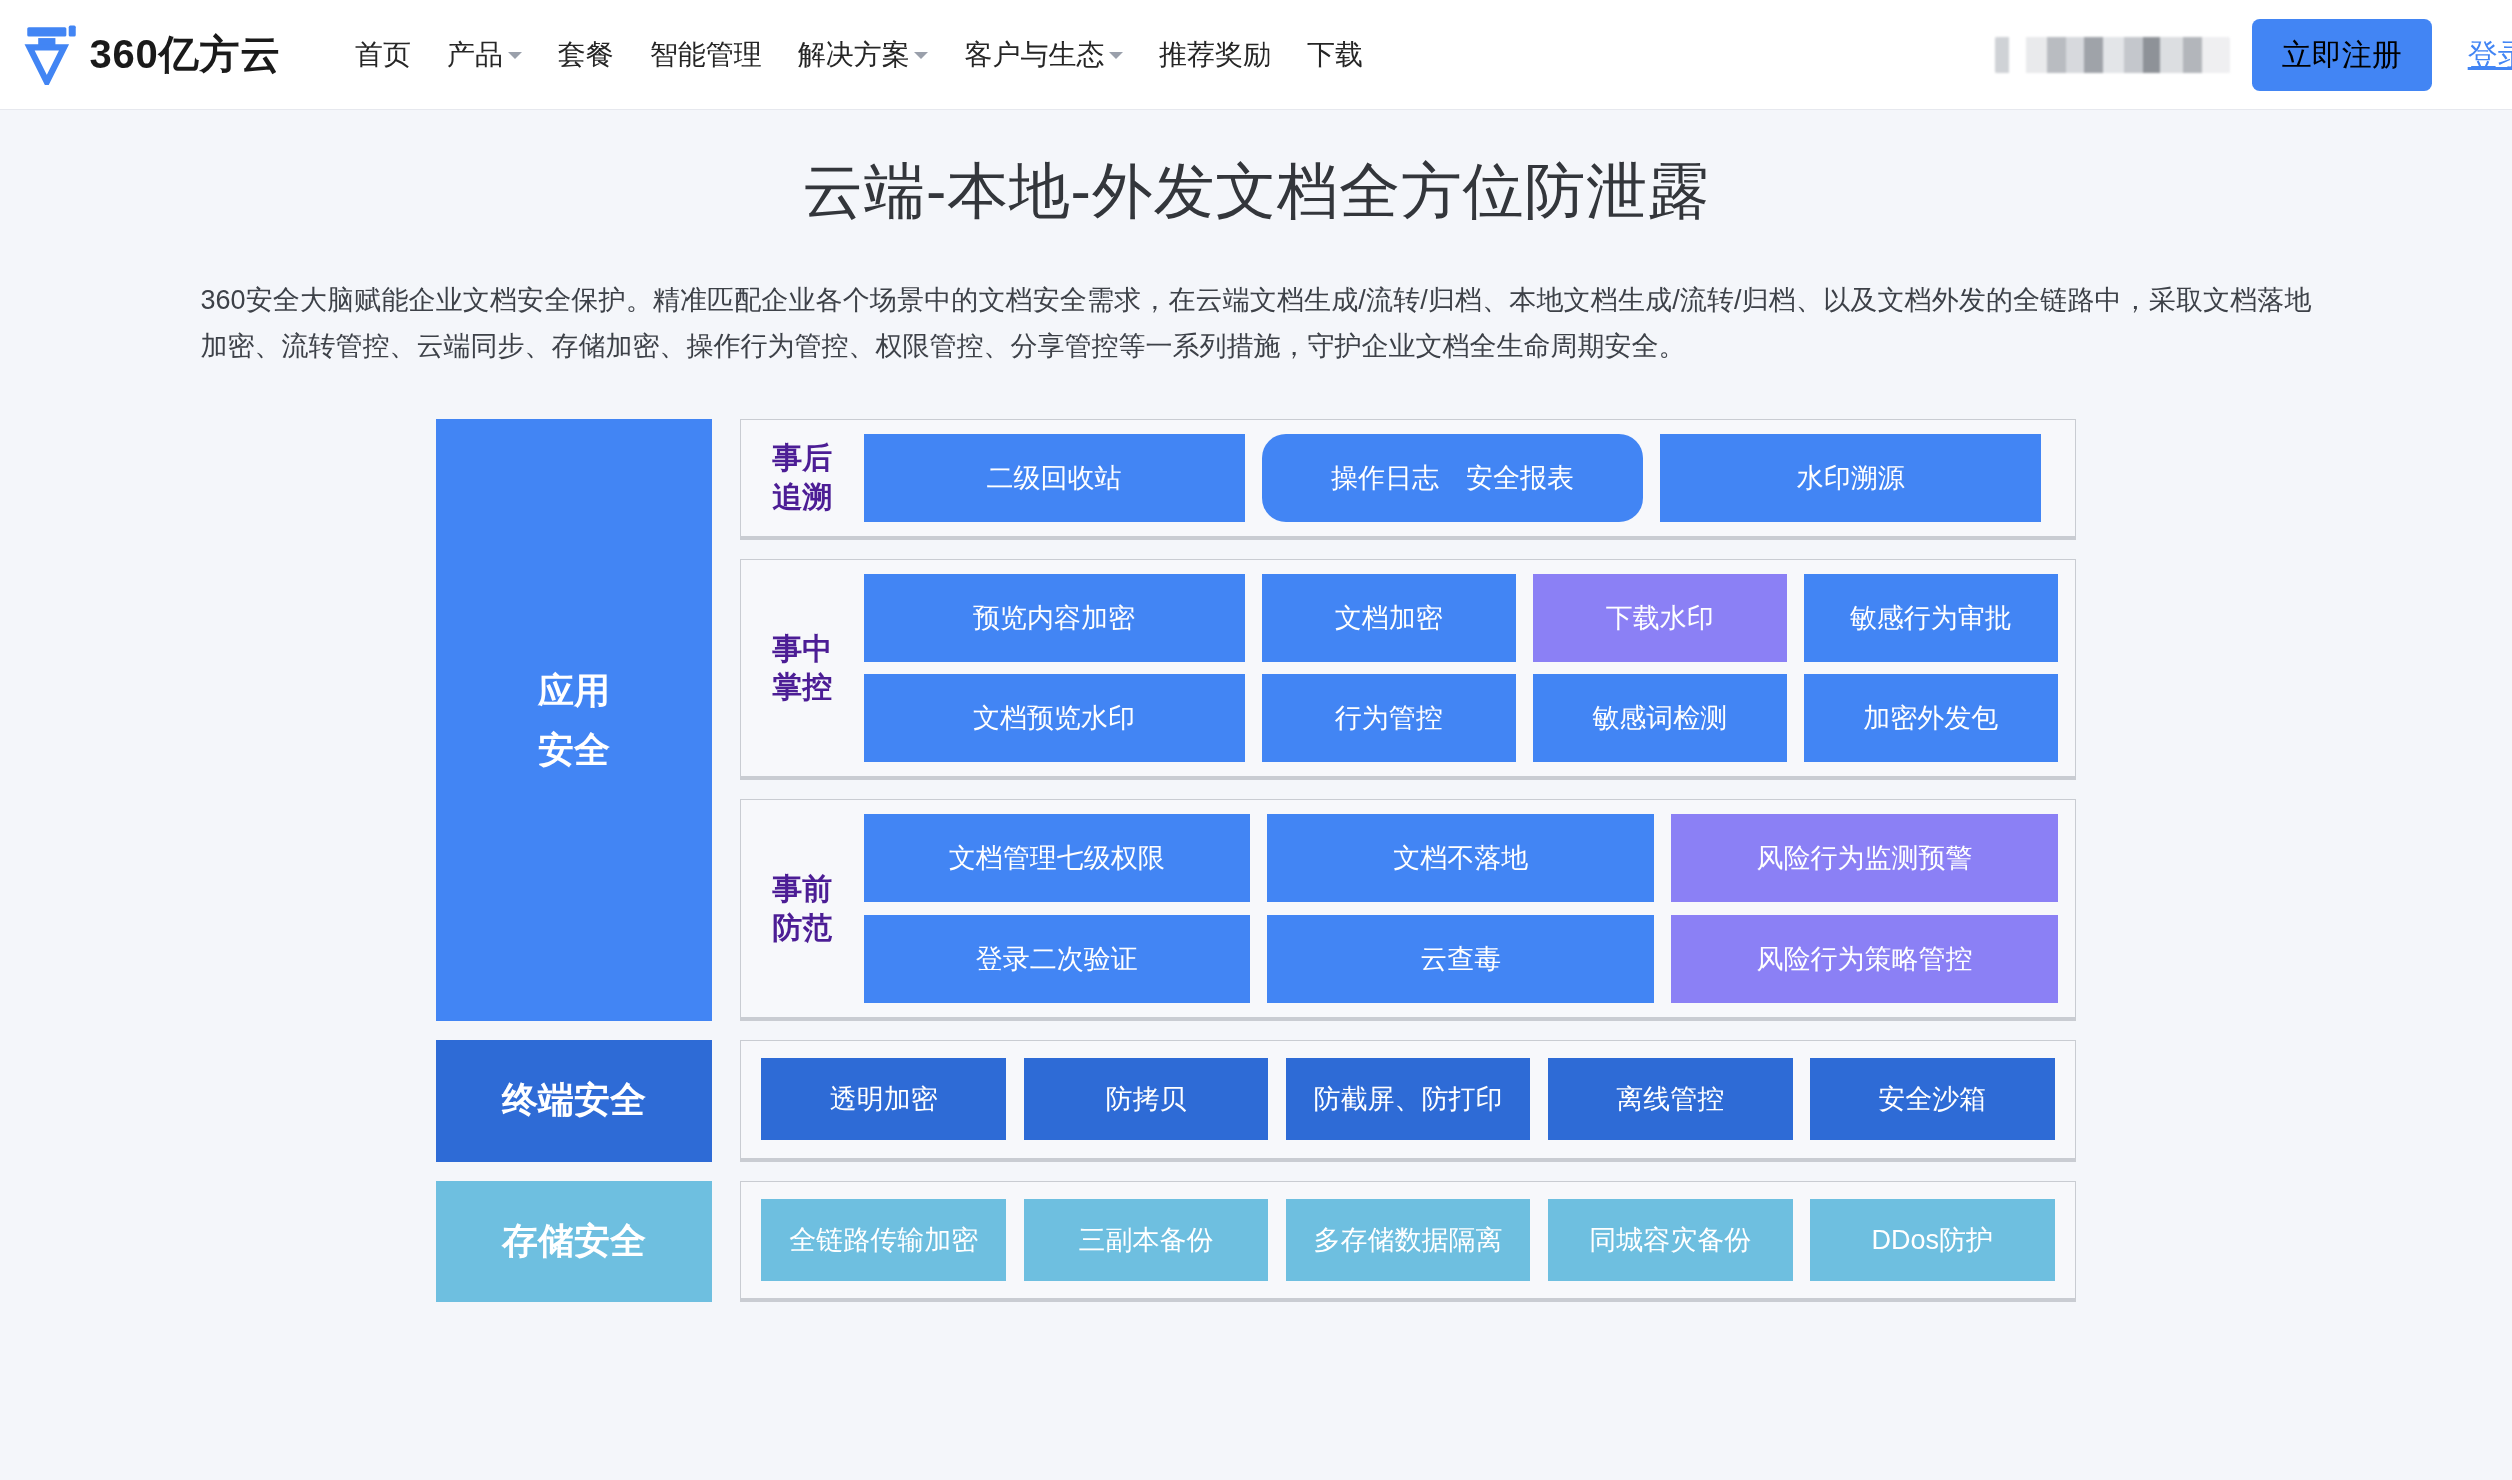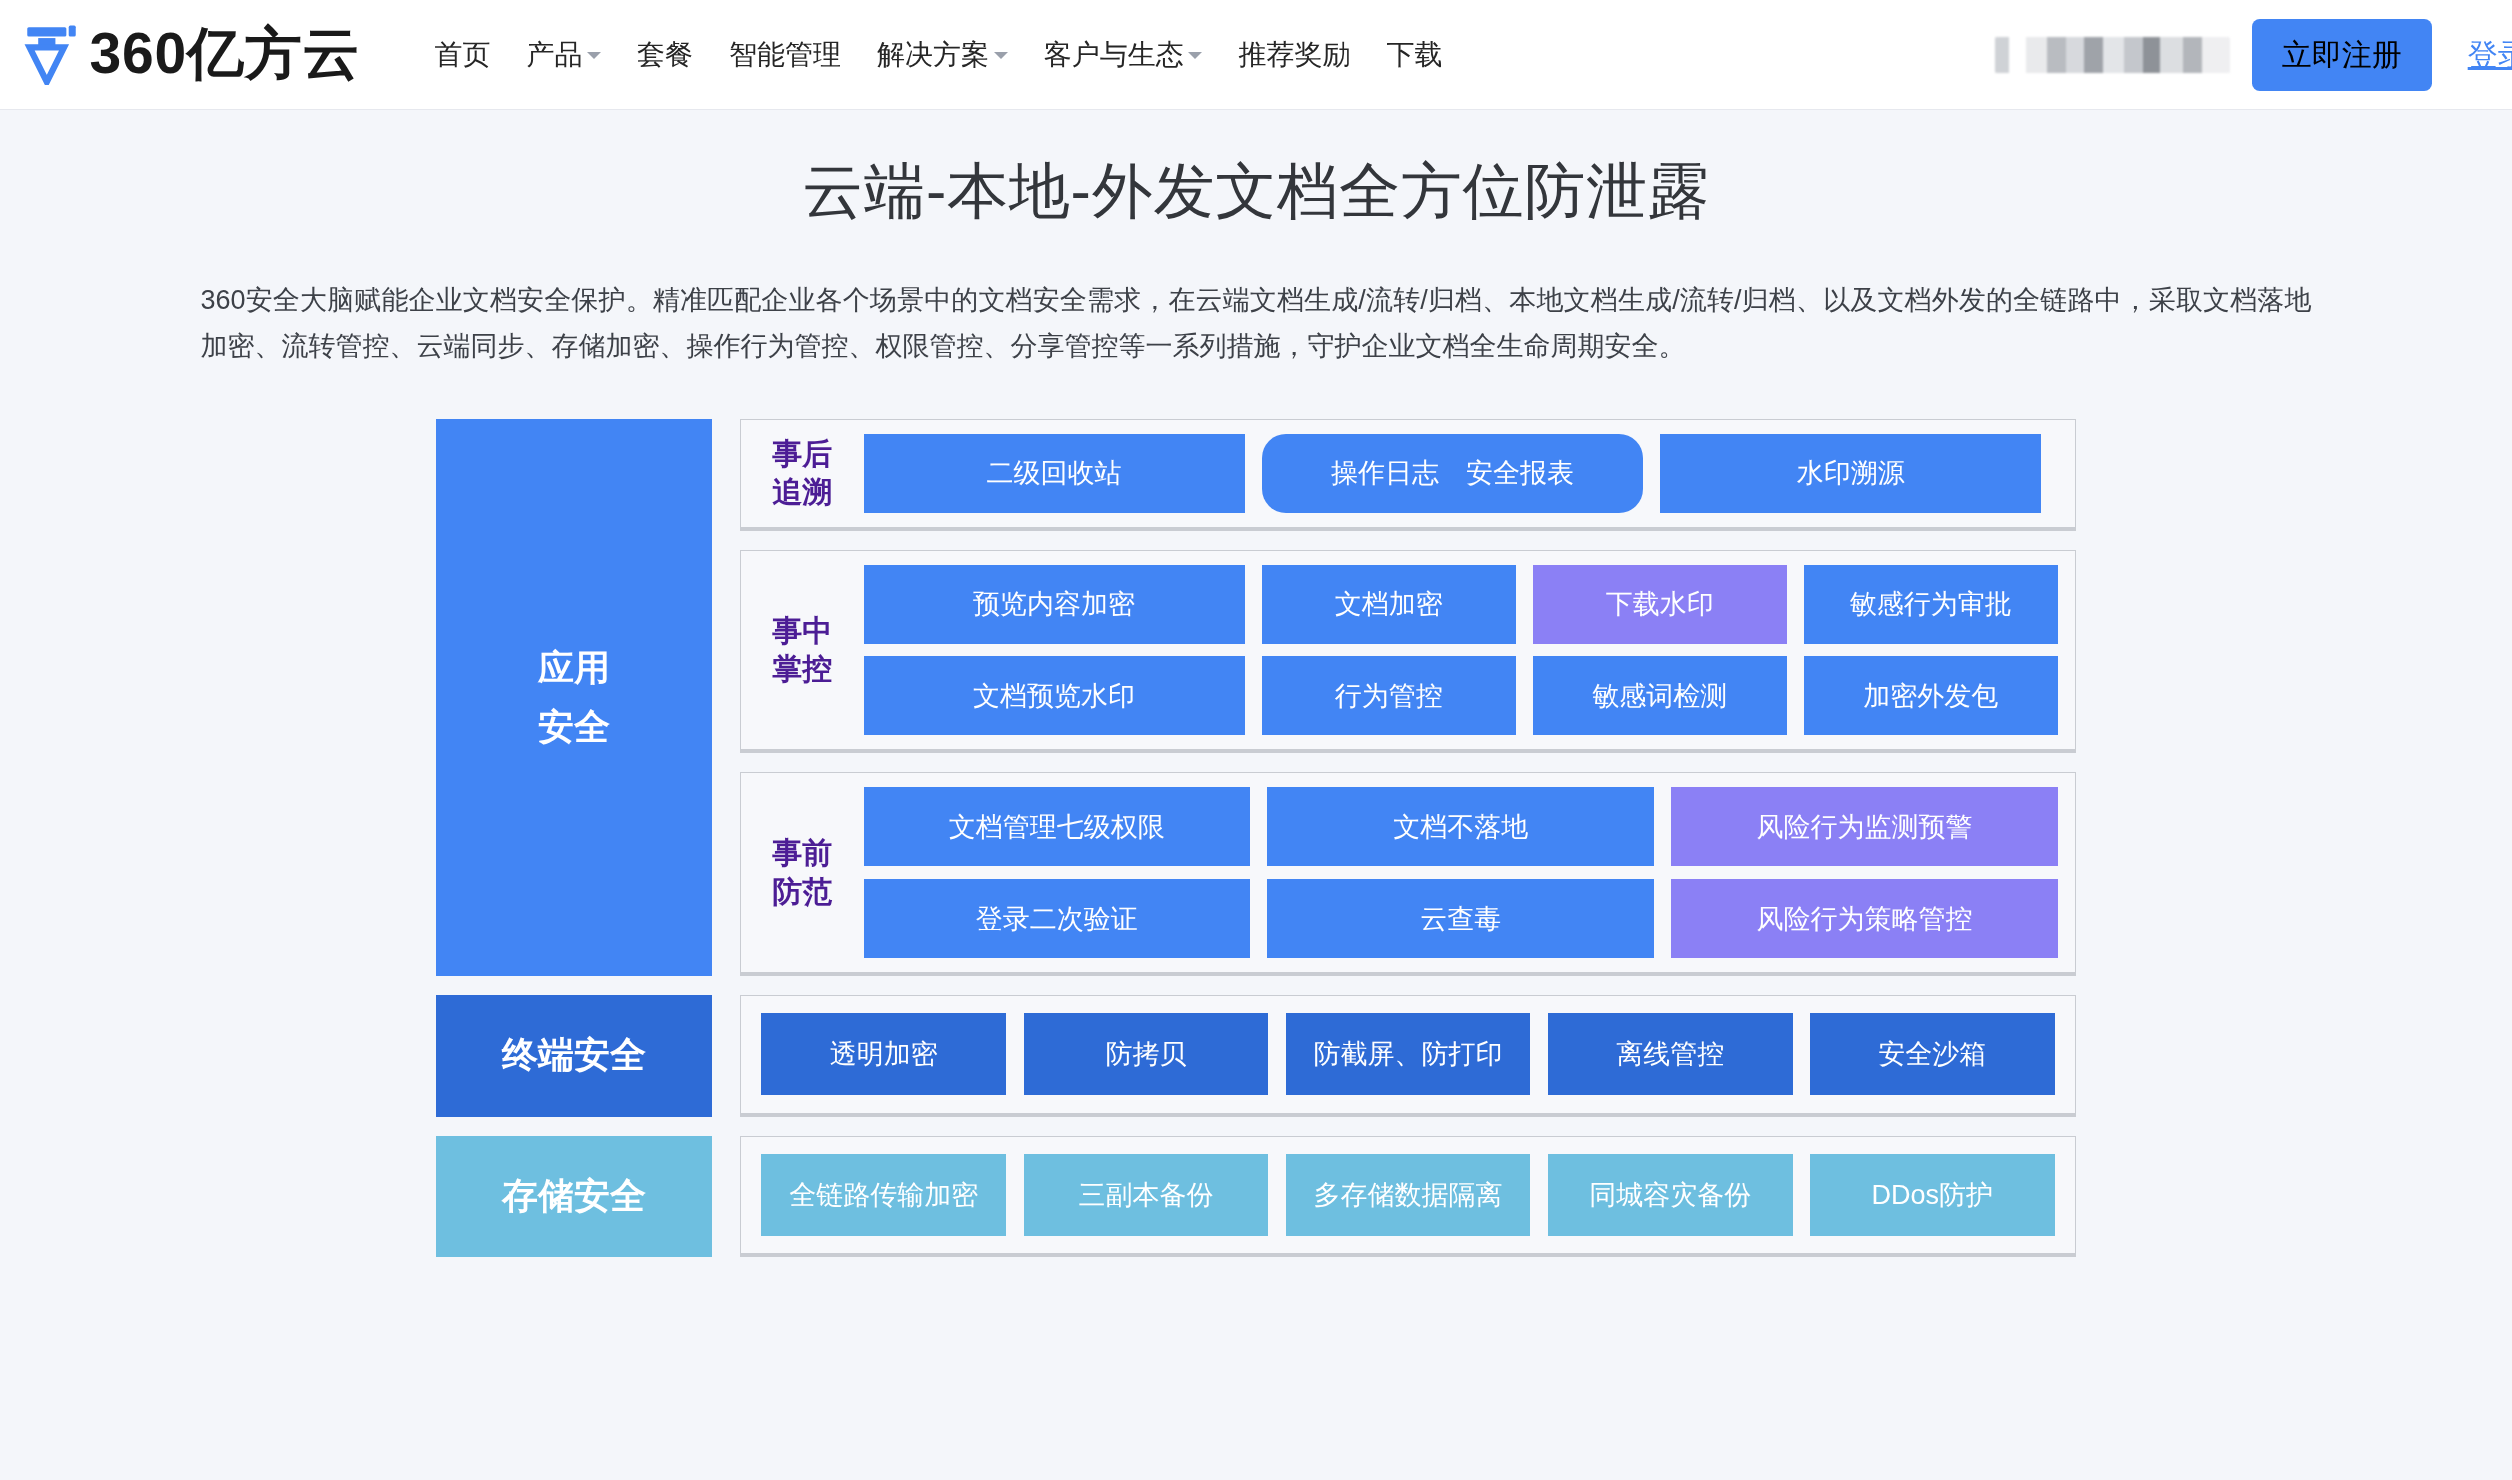--- a/index.html
+++ b/index.html
@@ -14,21 +14,21 @@
   .header {
     position: relative;
     width: 2512px; height: 110px;
     background: #ffffff;
     border-bottom: 0.8px solid #e6e8ee;
     display: flex; align-items: center;
   }
   .brand { display: flex; align-items: center; margin-left: 23.5px; }
   .brand-mark { width: 55px; height: 61px; flex: none; }
   .brand-text {
-    font-size: 57px; font-weight: 700; color: #1a1a1a;
+    font-size: 40px; font-weight: 700; color: #1a1a1a;
     margin-left: 11px; letter-spacing: 0.8px; white-space: nowrap;
   }
   .nav { display: flex; align-items: center; margin-left: 56px; }
   .nav-item {
     display: flex; align-items: baseline; gap: 4.7px;
     font-size: 28px; color: #262626; white-space: nowrap;
     padding: 0 18px; cursor: pointer;
   }
   .caret {
     display: inline-block; width: 0; height: 0;
@@ -105,21 +105,21 @@
   }
   .group-label {
     width: 88px; flex: none;
     font-size: 30px; font-weight: 700; line-height: 1.28;
     color: #4c1d95; text-align: center; margin-right: 17.3px;
   }
   .group-body { flex: 1; display: flex; flex-direction: column; gap: 12.6px; }
   .tile-row { display: flex; gap: 17.3px; }
 
   .tile {
-    flex: 1; height: 79px;
+    flex: 1; height: 88px;
     display: flex; align-items: center; justify-content: center;
     color: #ffffff; font-size: 27px; white-space: nowrap;
     background: #4285f4; cursor: pointer;
   }
   .tile.purple { background: #8b80f5; }
   .tile.dark   { background: #2e6bd6; }
   .tile.light  { background: #6ebfe0; }
 
   
   .w-a { flex: 0 0 381px; }

